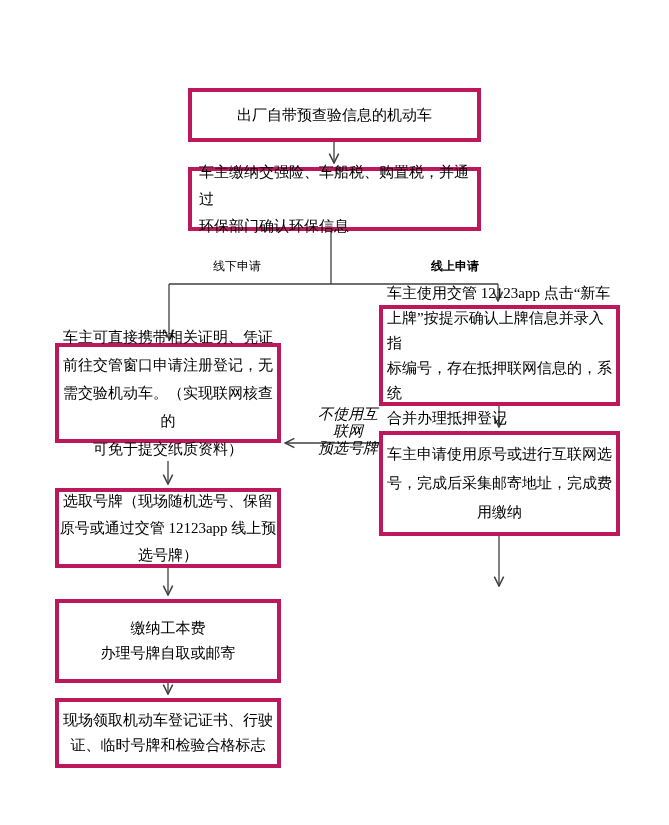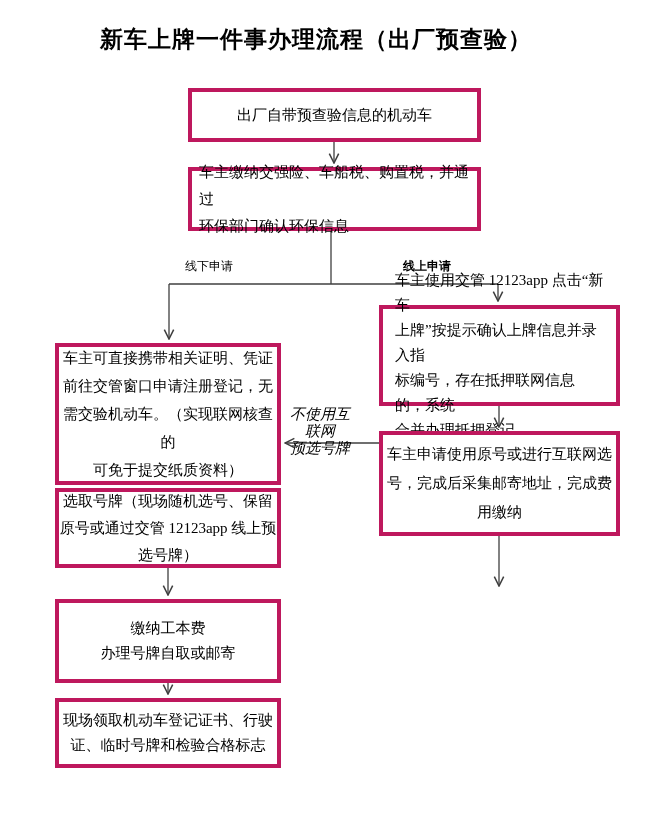--- a/index.html
+++ b/index.html
@@ -28,32 +28,32 @@
     white-space:pre-line;
   }
   .fbox.center{text-align:center;}
   .fbox.left{text-align:left;}
   .edge-label{
     position:absolute;
     font-size:12px;
     white-space:pre-line;
     text-align:center;
     line-height:17px;
+    margin-left:28px;
   }
   svg.connectors{
     position:absolute;left:0;top:0;
     pointer-events:none;
   }
 </style>
 </head>
 <body>
 
 <div class="canvas">
 
-  <div class="page-title">新车上牌一件事办理流程（出厂预查验）</div>
 
   <svg class="connectors" width="669" height="825" viewBox="0 0 669 825">
     <defs>
       <marker id="oarrow" viewBox="0 0 10 10" refX="9" refY="5" markerWidth="9" markerHeight="9" orient="auto-start-reverse">
         <path d="M1,1 L9,5 L1,9" fill="none" stroke="#3f3f3f" stroke-width="1.3"></path>
       </marker>
     </defs>
     <path d="M334 142 L334 163" stroke="#3f3f3f" stroke-width="1.3" fill="none" marker-end="url(#oarrow)"></path>
     <path d="M331 231 L331 284" stroke="#3f3f3f" stroke-width="1.3" fill="none"></path>
     <path d="M169 284 L498 284" stroke="#3f3f3f" stroke-width="1.3" fill="none"></path>
@@ -65,36 +65,36 @@
     <path d="M168 567 L168 595" stroke="#3f3f3f" stroke-width="1.3" fill="none" marker-end="url(#oarrow)"></path>
     <path d="M168 667 L168 694" stroke="#3f3f3f" stroke-width="1.3" fill="none" marker-end="url(#oarrow)"></path>
     <path d="M499 536 L499 586" stroke="#3f3f3f" stroke-width="1.3" fill="none" marker-end="url(#oarrow)"></path>
   </svg>
 
   <div class="fbox center" style="left:188px;top:88px;width:293px;height:54px;">出厂自带预查验信息的机动车</div>
 
   <div class="fbox left" style="left:188px;top:167px;width:293px;height:64px;padding:13px 7px;line-height:27px;">车主缴纳交强险、车船税、购置税，并通过
 环保部门确认环保信息</div>
 
-  <div class="fbox center" style="left:55px;top:343px;width:226px;height:142px;line-height:28px;">车主可直接携带相关证明、凭证
+  <div class="fbox center" style="left:55px;top:343px;width:226px;height:100px;line-height:28px;">车主可直接携带相关证明、凭证
 前往交管窗口申请注册登记，无
 需交验机动车。（实现联网核查的
 可免于提交纸质资料）</div>
 
   <div class="fbox center" style="left:55px;top:488px;width:226px;height:80px;line-height:27px;">选取号牌（现场随机选号、保留
 原号或通过交管 12123app 线上预
 选号牌）</div>
 
   <div class="fbox center" style="left:55px;top:599px;width:226px;height:84px;line-height:25px;">缴纳工本费
 办理号牌自取或邮寄</div>
 
   <div class="fbox center" style="left:55px;top:698px;width:226px;height:70px;line-height:25px;">现场领取机动车登记证书、行驶
 证、临时号牌和检验合格标志</div>
 
-  <div class="fbox left" style="left:379px;top:305px;width:241px;height:101px;padding:0 12px;line-height:25px;">车主使用交管 12123app 点击“新车
+  <div class="fbox left" style="left:379px;top:305px;width:241px;height:101px;padding:0 4px;line-height:25px;">车主使用交管 12123app 点击“新车
 上牌”按提示确认上牌信息并录入指
 标编号，存在抵押联网信息的，系统
 合并办理抵押登记</div>
 
   <div class="fbox center" style="left:379px;top:431px;width:241px;height:105px;line-height:29px;">车主申请使用原号或进行互联网选
 号，完成后采集邮寄地址，完成费
 用缴纳</div>
 
 
   <div class="edge-label" style="left:185px;top:258px;width:48px;">线下申请</div>

